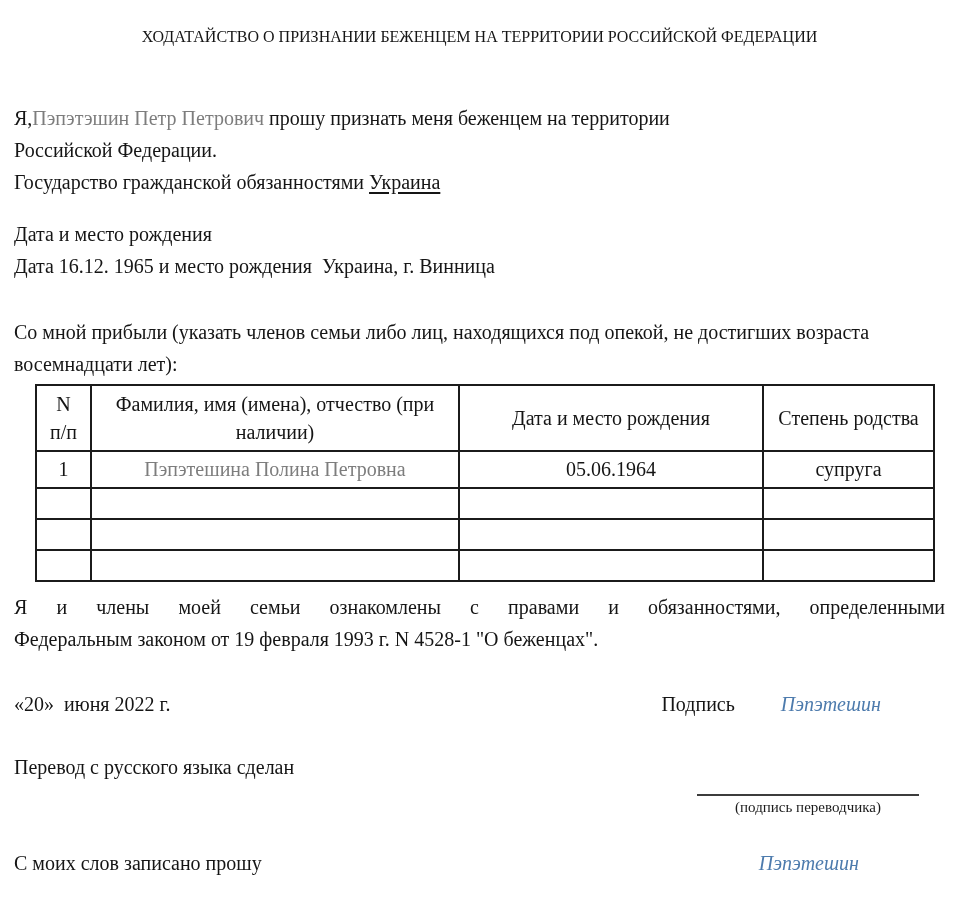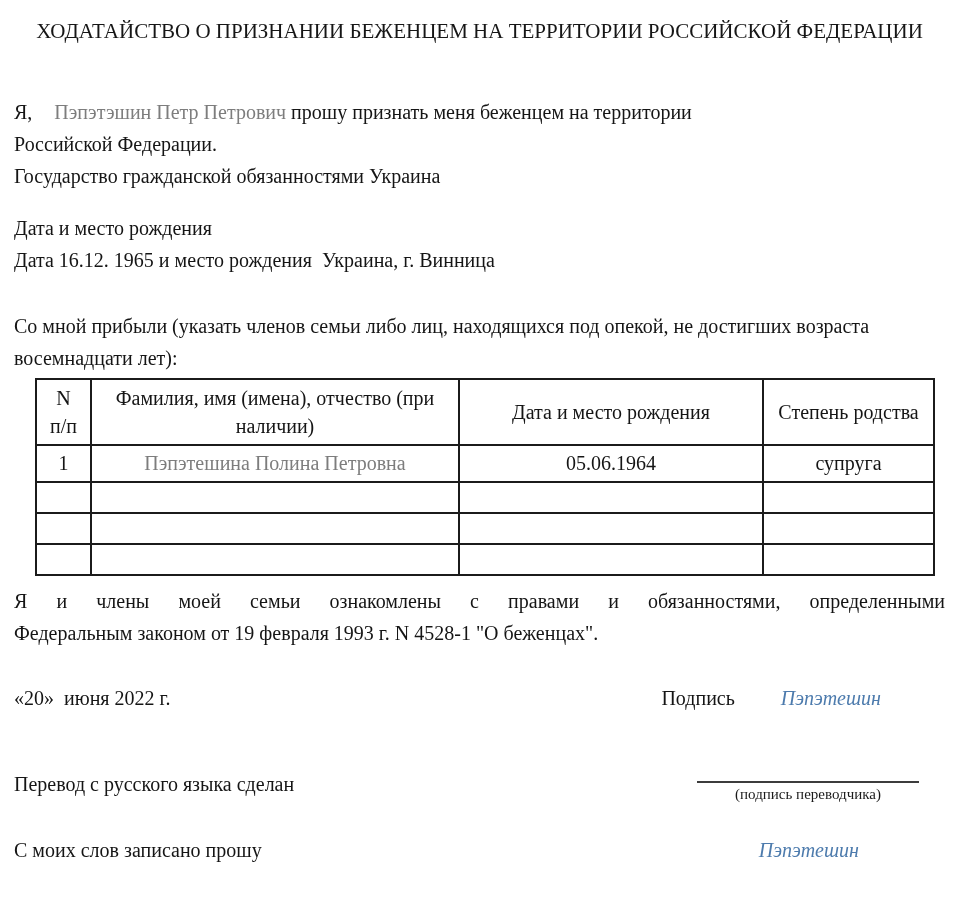--- a/index.html
+++ b/index.html
@@ -11,31 +11,31 @@
     width: 961px;
     height: 907px;
     overflow: hidden;
     font-family: "Liberation Serif", "DejaVu Serif", serif;
     font-size: 20px;
     color: #151515;
   }
   .page { padding: 10px 16px 0 14px; }
 
   .title {
-    margin: 6px;
+    margin: 12px;
     text-align: center;
-    font-size: 21px;
+    font-size: 16px;
     line-height: 30px;
     font-weight: 400;
     color: #161616;
   }
 
   .para1 { margin-top: 50px; line-height: 32px; }
-  .applicant-name { color: #7d7d7d; margin-left: 22px; }
-  .underlined { text-underline-offset: 3px; }
+  .applicant-name { color: #7d7d7d; }
+  .underlined { text-decoration: underline; text-underline-offset: 3px; }
 
   .birth-block { margin-top: 20px; line-height: 32px; }
 
   .family-intro { margin-top: 34px; line-height: 32px; }
 
   table.family-table {
     border-collapse: collapse;
     width: 898px;
     margin: 4px 0 0 21px;
     table-layout: fixed;
@@ -66,21 +66,21 @@
   .sign-row { display: flex; align-items: baseline; margin-top: 38px; }
   .sign-row .sig-label { margin-left: auto; }
   .signature {
     color: #4d7bad;
     font-style: italic;
     font-size: 20px;
     font-family: "Liberation Serif", "DejaVu Serif", serif;
   }
   .sign-row .signature { margin-left: 46px; margin-right: 64px; }
 
-  .trans-row { display: flex; align-items: center; margin-top: 56px; }
+  .trans-row { display: flex; align-items: flex-start; margin-top: 40px; flex-direction: column; }
   .sig-line-block { margin-left: auto; margin-right: 26px; width: 222px; text-align: center; }
   .sig-line { border-bottom: 2px solid #3c3c3c; height: 15px; }
   .sig-caption { font-size: 15px; margin-top: 3px; color: #1b1b1b; }
 
   .verify-row { display: flex; align-items: baseline; margin-top: 36px; }
   .verify-row .signature { margin-left: auto; margin-right: 86px; }
 </style>
 </head>
 <body>
 

